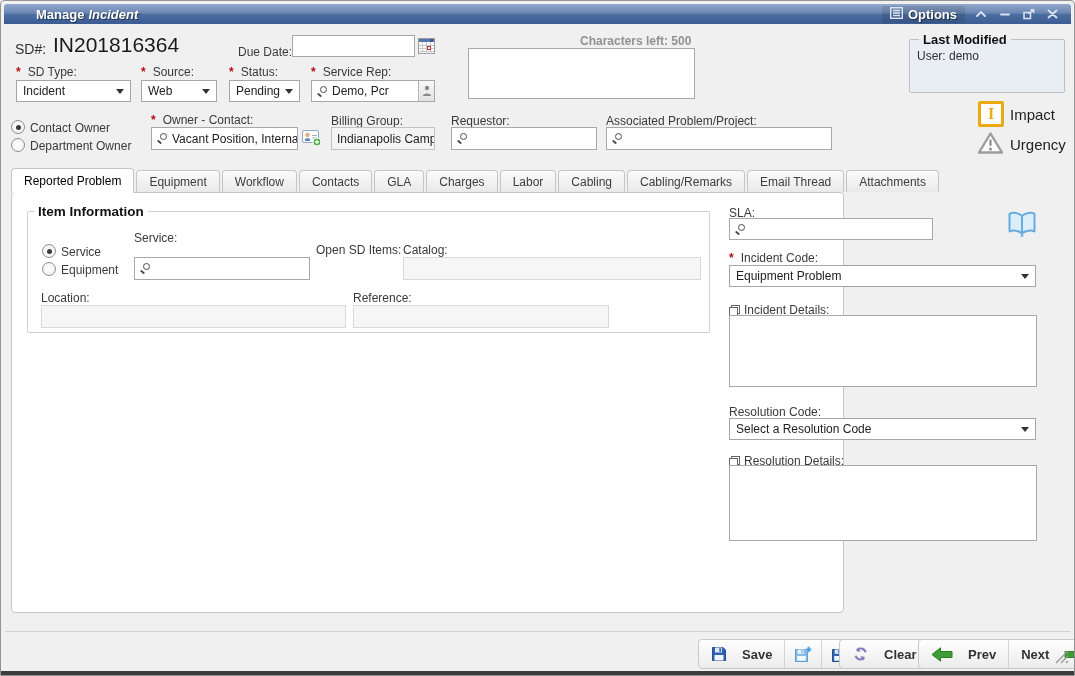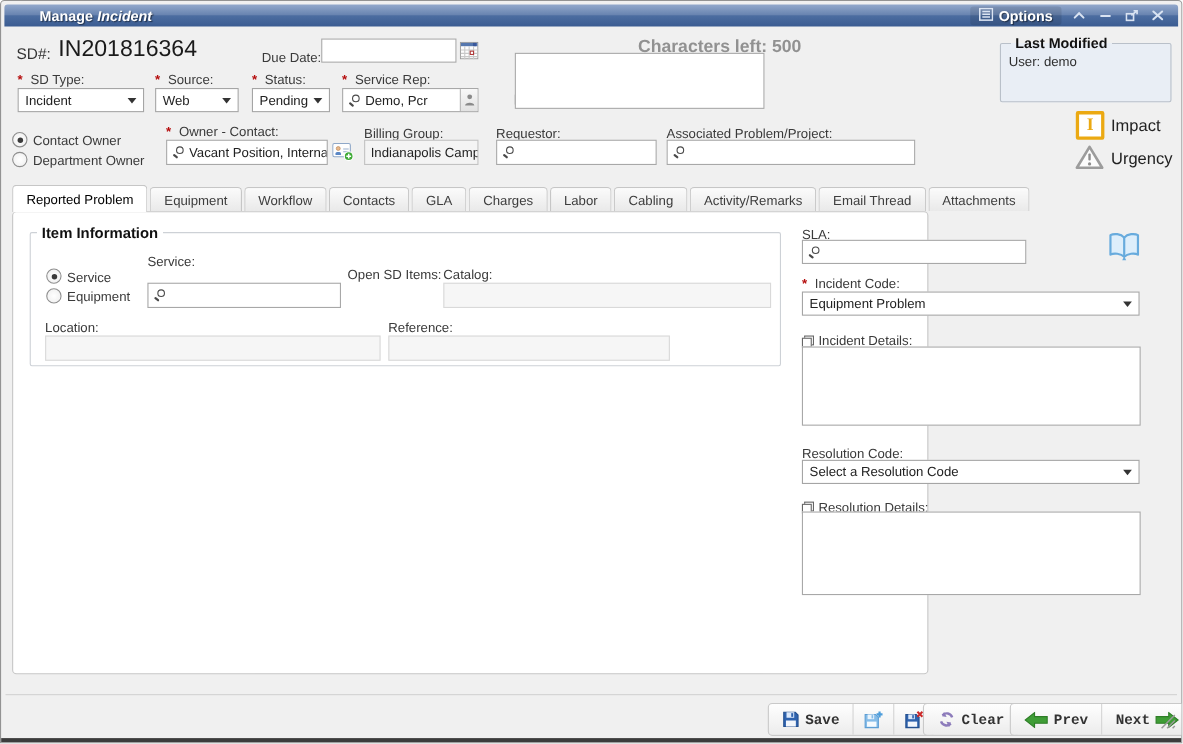--- a/index.html
+++ b/index.html
@@ -39,21 +39,21 @@
   .sel .arr{ position:absolute; right:6px; top:8px; width:0; height:0; border-left:4px solid transparent; border-right:4px solid transparent; border-top:5px solid #333; }
   .radio{ position:absolute; width:14px; height:14px; border-radius:50%; background:radial-gradient(#fff,#ededed); border:1px solid #8e8e8e; }
   .radio.on::after{ content:""; position:absolute; left:3.5px; top:3.5px; width:5px; height:5px; border-radius:50%; background:#3a3a3a; }
   .expand{ width:11px; height:11px; position:relative; display:inline-block; flex:none; }
   .expand::before{ content:""; position:absolute; right:0; top:0; width:7px; height:7px; border:1px solid #666; background:#fff; }
   .expand::after{ content:""; position:absolute; left:0; bottom:0; width:7px; height:7px; border:1px solid #666; background:#fff; }
   .lblrow{ position:absolute; display:flex; align-items:center; gap:4px; font-size:12px; color:#3a3a3a; white-space:nowrap; }
   
   .sdlabel{ position:absolute; left:14px; top:40px; font-size:14px; color:#333; }
   .sdnum{ position:absolute; left:52px; top:32px; font-size:21px; color:#1a1a1a; }
-  .charsleft{ position:absolute; left:579px; top:33px; font-size:16px; font-weight:bold; color:#919191; }
+  .charsleft{ position:absolute; left:579px; top:33px; font-size:12px; font-weight:bold; color:#919191; }
   .lastmod{ position:absolute; left:908px; top:31px; width:156px; height:61px;
     background:#e9eef5; border:1px solid #b9c0c9; border-radius:2px; padding:1px 7px; font-size:12px; color:#2f2f2f; }
   .lastmod legend{ font-size:13px; font-weight:bold; color:#111; padding:0 4px; margin-left:2px; }
   .lastmod div{ line-height:17px; }
   .ro-box{ position:absolute; border:1px solid #c2c2c2; background:#f4f4f4; font-size:12px; color:#222; display:flex; align-items:center; padding:0 5px; white-space:nowrap; overflow:hidden; }
   .impact-ic{ position:absolute; left:977px; top:100px; width:26px; height:26px; border:3px solid #eba912; border-radius:2px;
     background:#fff; display:flex; align-items:center; justify-content:center;
     font-family:"Liberation Serif", serif; font-weight:bold; font-size:16px; color:#eba912; }
   .iu-lbl{ position:absolute; left:1009px; font-size:15px; color:#222; }
   
@@ -61,22 +61,22 @@
   .tab{ height:22px; margin-bottom:1px; padding:0 12px; display:flex; align-items:center; font-size:12px; color:#3d3d3d;
     background:linear-gradient(#fbfbfb,#e9e9e9); border:1px solid #c6c6c6; border-bottom:none; border-radius:4px 4px 0 0; cursor:default; white-space:nowrap; }
   .tab.active{ height:25px; margin-bottom:0; background:#fff; color:#000; }
   .panel{ position:absolute; left:10px; top:191px; width:833px; height:421px; background:#fff; border:1px solid #c6c6c6; border-radius:4px; z-index:2; }
   .iteminfo{ position:absolute; left:15px; top:11px; width:683px; height:129px; border:1px solid #cdd1d6; border-radius:2px; }
   .iteminfo legend{ font-size:13.5px; font-weight:bold; color:#111; padding:0 4px; margin-left:6px; }
   
   .divider{ position:absolute; left:4px; right:4px; top:630px; height:1px; background:#d2d2d2; }
   .btn-group{ position:absolute; top:638px; height:30px; display:flex; align-items:stretch; border:1px solid #c9c9c9; border-radius:4px;
     background:linear-gradient(#fefefe,#ececec); overflow:hidden; }
-  .tbtn{ display:flex; align-items:center; gap:5px; padding:0 12px; font-size:13px; font-weight:bold; color:#333; border:none;
-    background:transparent; cursor:default; font-family:Liberation Mono, monospace; }
+  .tbtn{ display:flex; align-items:center; gap:15px; padding:0 12px; font-size:13px; font-weight:bold; color:#333; border:none;
+    background:transparent; cursor:default; font-family:Liberation Sans, sans-serif; }
   .tbtn + .tbtn{ border-left:1px solid #d4d4d4; }
   .tbtn.icon-only{ padding:0 9px; }
   .grip{ position:absolute; right:5px; bottom:7px; }
   .bottom-edge{ position:absolute; left:0; right:0; bottom:0; height:4px; background:#3c3c3c; }
 </style>
 </head>
 <body>
 
 <div class="window">
 
@@ -239,21 +239,21 @@
 
   <div class="tabs">
     <div class="tab active">Reported Problem</div>
     <div class="tab">Equipment</div>
     <div class="tab">Workflow</div>
     <div class="tab">Contacts</div>
     <div class="tab">GLA</div>
     <div class="tab">Charges</div>
     <div class="tab">Labor</div>
     <div class="tab">Cabling</div>
-    <div class="tab">Activity/Remarks</div>
+    <div class="tab">Cabling/Remarks</div>
     <div class="tab">Email Thread</div>
     <div class="tab">Attachments</div>
   </div>
 
   <div class="panel">
 
     <fieldset class="iteminfo">
       <legend>Item Information</legend>
 
       <span class="radio on" style="left:14px; top:25px;"></span>

